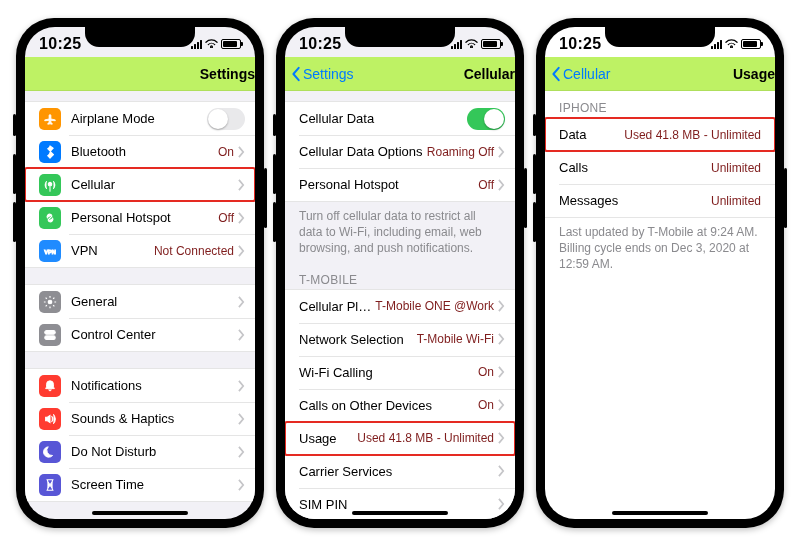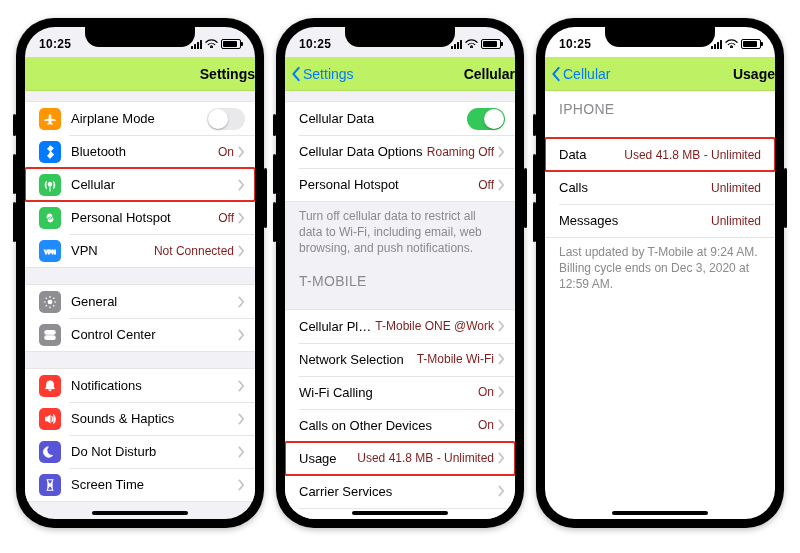--- a/index.html
+++ b/index.html
@@ -6,39 +6,39 @@
   body{background:#fff;font-family:-apple-system,BlinkMacSystemFont,"Helvetica Neue",Arial,sans-serif;font-size:13px;color:#000;display:flex;justify-content:center;align-items:flex-start;gap:12px;padding:18px 10px;}
   .phone{width:248px;height:510px;background:#000;border-radius:38px;padding:9px;position:relative;box-shadow:0 2px 6px rgba(0,0,0,.25)}
   .side-btn{position:absolute;background:#000;border-radius:2px}
   .side-btn.l1{left:-3px;top:96px;width:3px;height:22px}
   .side-btn.l2{left:-3px;top:136px;width:3px;height:40px}
   .side-btn.l3{left:-3px;top:184px;width:3px;height:40px}
   .side-btn.r1{right:-3px;top:150px;width:3px;height:60px}
   .screen{width:100%;height:100%;background:#f2f1f6;border-radius:30px;overflow:hidden;position:relative;display:flex;flex-direction:column}
   .screen.white{background:#fff}
   .notch{position:absolute;top:0;left:50%;transform:translateX(-50%);width:110px;height:20px;background:#000;border-radius:0 0 14px 14px;z-index:5}
-  .status{display:flex;justify-content:space-between;align-items:center;padding:6px 14px 2px;height:30px;font-size:12px;font-weight:600;position:relative;z-index:4}
+  .status{display:flex;justify-content:space-between;align-items:center;padding:6px 14px 2px;height:30px;font-size:16px;font-weight:600;position:relative;z-index:4}
   .status .time{letter-spacing:0.3px}
   .status .right{display:flex;align-items:center;gap:3px}
   .sig{display:flex;align-items:flex-end;gap:1px;height:10px}
   .sig span{width:2px;background:#000;border-radius:.5px}
   .sig span:nth-child(1){height:3px}.sig span:nth-child(2){height:5px}.sig span:nth-child(3){height:7px}.sig span:nth-child(4){height:9px}
   .wifi{width:13px;height:10px;position:relative}
   .wifi svg{display:block}
   .batt{width:20px;height:10px;border:1px solid #000;border-radius:2px;position:relative}
   .batt::after{content:"";position:absolute;right:-3px;top:2px;width:2px;height:4px;background:#000;border-radius:0 1px 1px 0}
   .batt .fill{position:absolute;left:1px;top:1px;bottom:1px;width:14px;background:#000;border-radius:1px}
   .nav{height:34px;display:flex;align-items:center;justify-content:flex-end;position:relative;background:#bef264;border-bottom:1px solid rgba(0,0,0,.08)}
   .nav .title{font-weight:600;font-size:14px}
   .nav .back{position:absolute;left:6px;display:flex;align-items:center;color:#007aff;font-size:14px;gap:1px}
   .nav .back svg{width:11px;height:16px}
   .content{flex:1;overflow:hidden}
   .group{margin-top:16px}
   .group.first{margin-top:10px}
-  .gh{font-size:14px;color:#8a8a8e;text-transform:uppercase;padding:0 14px 20px;letter-spacing:.3px}
+  .gh{font-size:12px;color:#8a8a8e;text-transform:uppercase;padding:0 14px 2px;letter-spacing:.3px}
   .gf{font-size:12px;color:#8a8a8e;padding:6px 14px 0;line-height:1.35}
   .list{background:#fff;border-top:1px solid rgba(0,0,0,.1);border-bottom:1px solid rgba(0,0,0,.1)}
   .row{display:flex;align-items:center;height:33px;padding:0 10px 0 14px;position:relative}
   .row+.row::before{content:"";position:absolute;left:14px;right:0;top:0;height:1px;background:rgba(0,0,0,.1)}
   .row.withicon+.row::before{left:44px}
   .row .icon{width:22px;height:22px;border-radius:5px;margin-right:10px;display:flex;align-items:center;justify-content:center;flex:none}
   .row .label{flex:1;font-size:13px;white-space:nowrap;overflow:hidden;text-overflow:ellipsis}
   .row .val{color:#7f1d1d;font-size:12px;margin-right:4px;white-space:nowrap}
   .chev{width:7px;height:12px;flex:none}
   .chev path{stroke:#c5c5c8;stroke-width:2;fill:none}

